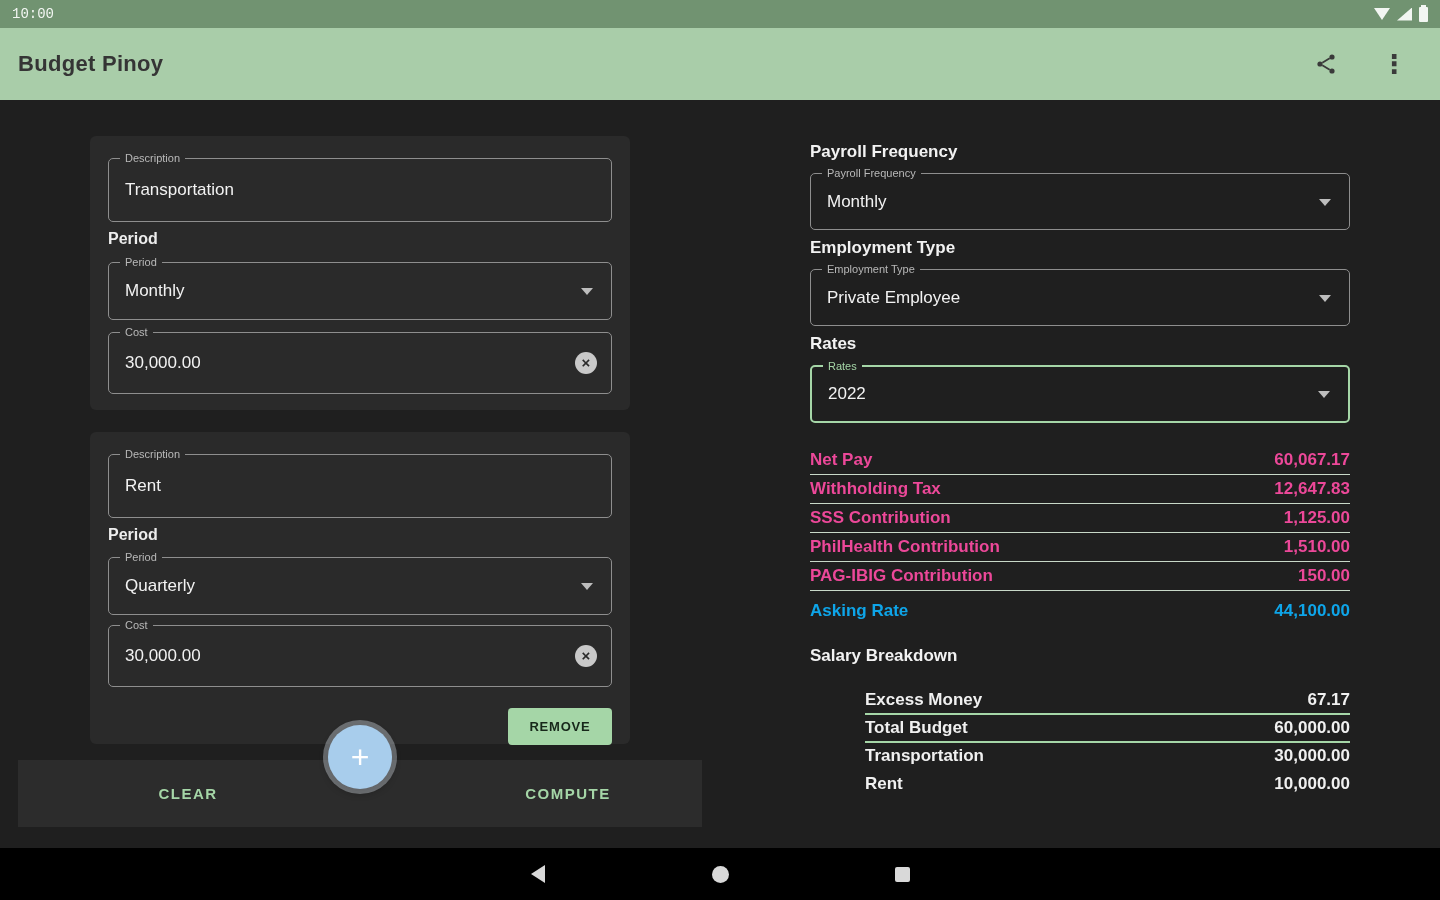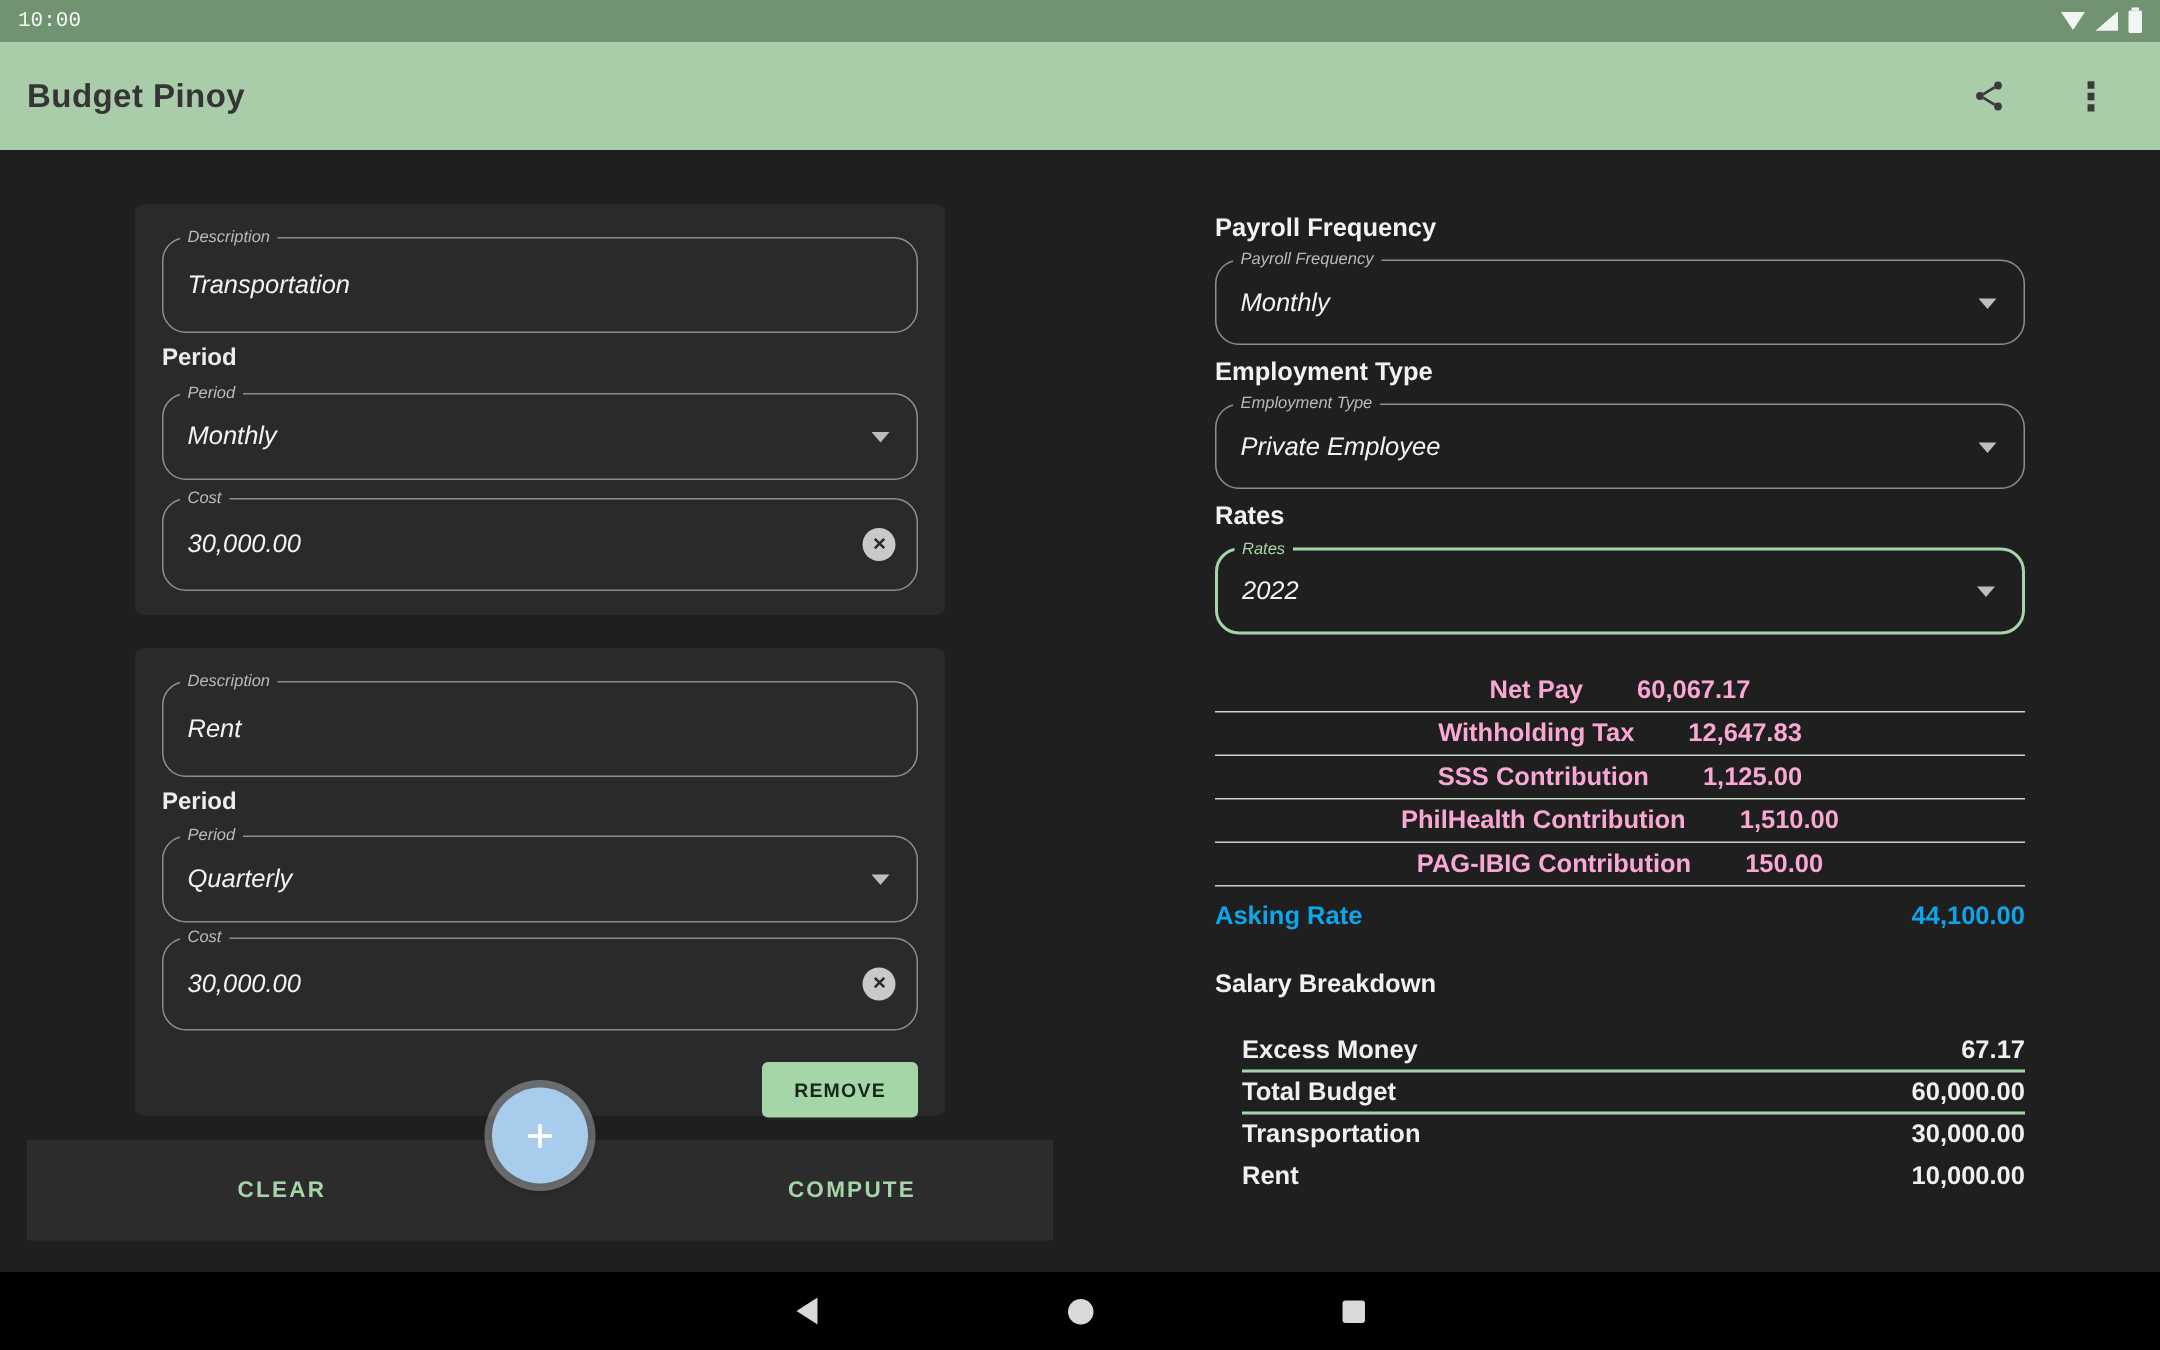--- a/index.html
+++ b/index.html
@@ -18,21 +18,21 @@
 
   
   .app-bar { position:absolute; left:0; top:28px; width:1440px; height:72px; background:#a9cda9;
     display:flex; align-items:center; padding:0 18px; z-index:10; }
   .app-title { color:#353535; font-size:22px; font-weight:600; letter-spacing:0.3px; }
   .app-actions { margin-left:auto; display:flex; align-items:center; gap:28px; padding-right:8px; }
   .icon-btn { width:40px; height:40px; display:flex; align-items:center; justify-content:center; cursor:pointer; }
   .overflow-glyph { color:#3a3a3a; font-size:26px; font-weight:bold; line-height:1; }
 
   
-  .ofield { position:absolute; border:1px solid #8e8e8e; border-radius:16px;font-style:italic; }
+  .ofield { position:absolute; border:1px solid #8e8e8e; border-radius:5px; }
   .flabel { position:absolute; top:-8px; left:11px; font-size:11px; color:#b9b9b9; padding:0 5px; line-height:14px; white-space:nowrap; }
   .card .flabel { background:#2a2a2a; }
   .rpane .flabel { background:#1f1f1f; }
   .fvalue { position:absolute; left:16px; top:50%; transform:translateY(-50%); font-size:17px; color:#f2f2f2; white-space:nowrap; }
   .chev { position:absolute; right:18px; top:50%; margin-top:-3px; width:0; height:0;
     border-left:6px solid transparent; border-right:6px solid transparent; border-top:7px solid #bdbdbd; }
   .clear-ic { position:absolute; right:14px; top:50%; transform:translateY(-50%); width:22px; height:22px;
     border-radius:50%; background:#c9c9c9; color:#2a2a2a; text-align:center; line-height:22px;
     font-size:15px; font-weight:bold; cursor:pointer; }
 
@@ -51,28 +51,28 @@
     justify-content:center; z-index:6; box-shadow:0 0 0 5px rgba(230,238,246,0.35), 0 3px 8px rgba(0,0,0,0.45); cursor:pointer; }
   .bottom-bar { position:absolute; left:18px; top:760px; width:684px; height:67px; background:#2c2c2c; z-index:4; }
   .bar-btn { position:absolute; top:0; height:67px; line-height:67px; text-align:center;
     color:#a5d6a7; font-size:15px; font-weight:bold; letter-spacing:1.5px; cursor:pointer; }
   .bar-clear { left:100px; width:140px; }
   .bar-compute { left:460px; width:180px; }
 
   
   .rpane { position:absolute; left:810px; top:100px; width:540px; height:745px; }
   .r-heading { position:absolute; left:0; height:20px; font-size:17px; font-weight:bold; color:#f2f2f2; }
-  .net-rows .nrow { position:relative; height:29px; display:flex; align-items:center; justify-content:center;
-    font-size:17px; font-weight:bold; color:#f9a8d4; border-bottom:1px solid #c8d8c8;gap:36px; }
+  .net-rows .nrow { position:relative; height:29px; display:flex; align-items:center; justify-content:space-between;
+    font-size:17px; font-weight:bold; color:#ec4899; border-bottom:1px solid #c8d8c8;gap:36px; }
   .net-rows { position:absolute; left:0; right:0; top:346px; }
   .asking-row { position:absolute; left:0; right:0; top:496px; height:29px; display:flex; align-items:center;
     justify-content:space-between; font-size:17px; font-weight:bold; color:#0ea5e9; }
   .bd-rows { position:absolute; left:18px; right:0; top:587px; }
   .bd-row { height:28px; display:flex; align-items:center; justify-content:space-between;
-    font-size:17px; font-weight:bold; color:#f0f0f0; border-bottom:2px solid transparent; }
+    font-size:17px; font-weight:bold; color:#f0f0f0; border-bottom:2px solid transparent;margin-left:37px; }
   .bd-row.underlined { border-bottom:2px solid #a5d6a7; }
 
   
   .nav-bar { position:absolute; left:0; top:848px; width:1440px; height:52px; background:#000; z-index:10; }
   .nav-slot { position:absolute; top:0; width:60px; height:52px; display:flex; align-items:center; justify-content:center; cursor:pointer; }
   .nav-back-shape { width:0; height:0; border-top:9px solid transparent; border-bottom:9px solid transparent; border-right:14px solid #d9d9d9; }
   .nav-home-shape { width:17px; height:17px; border-radius:50%; background:#d9d9d9; }
   .nav-recents-shape { width:15px; height:15px; border-radius:2px; background:#d9d9d9; }
 </style>
 </head>

